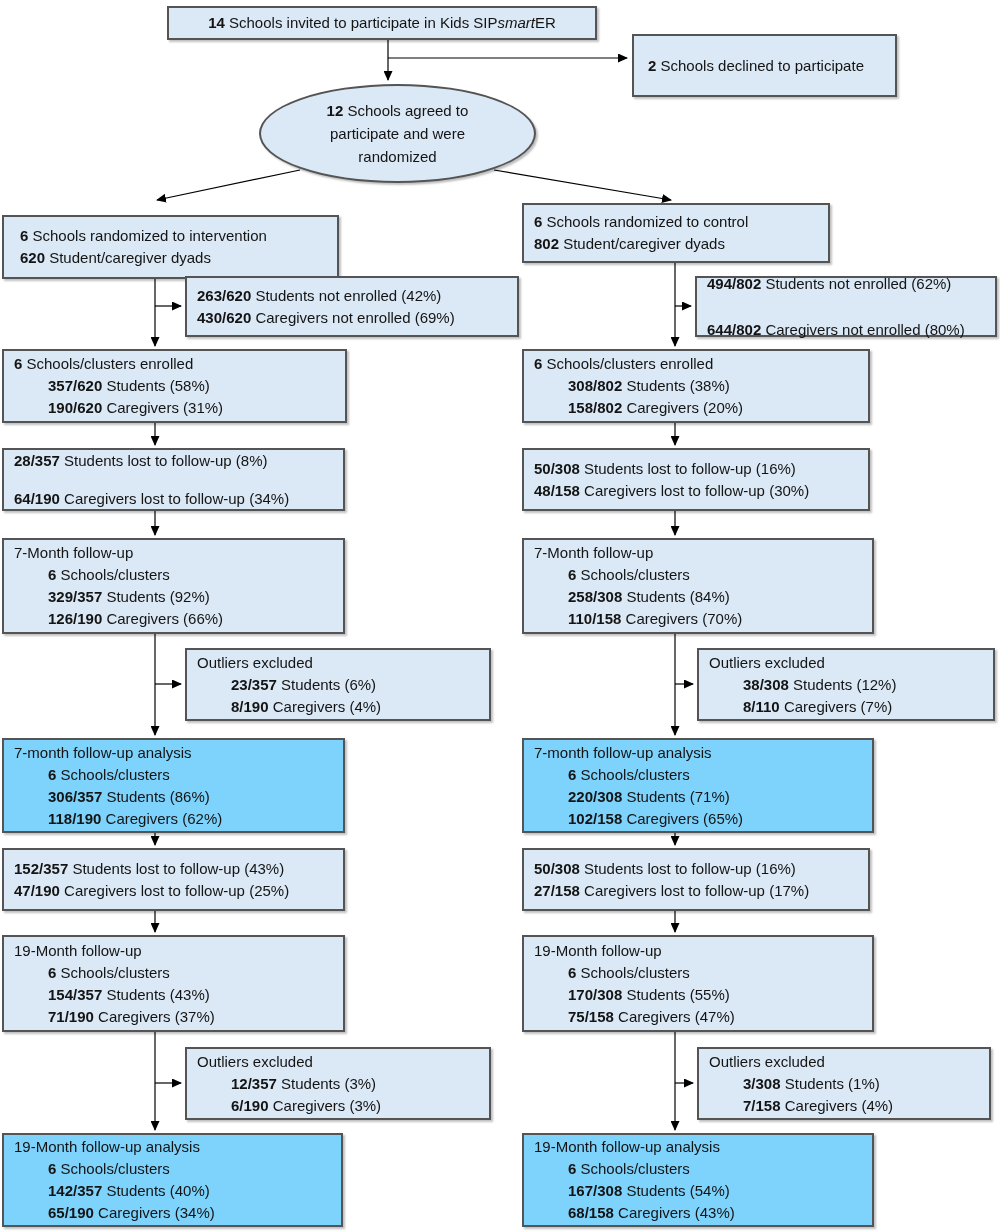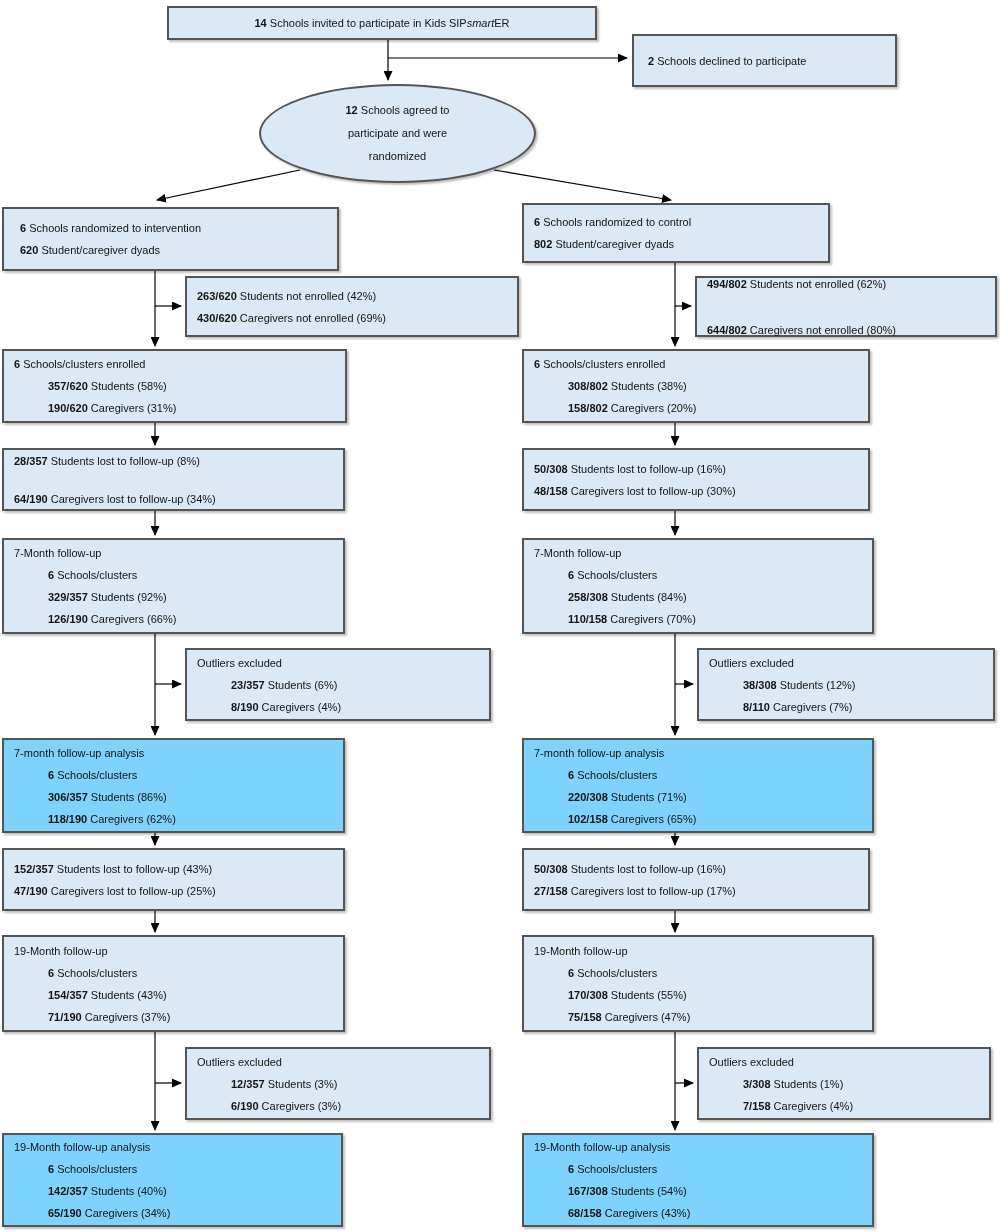--- a/index.html
+++ b/index.html
@@ -13,35 +13,35 @@
   }
   svg.connectors{position:absolute;left:0;top:0;width:1000px;height:1232px;}
   .box{
     position:absolute;
     box-sizing:border-box;
     background:#dbe8f5;
     border:2px solid #545454;
     box-shadow:2px 2px 2px rgba(0,0,0,0.25);
     display:flex;flex-direction:column;justify-content:center;
     padding:4px 10px;
-    font-size:11px;line-height:22px;
+    font-size:15px;line-height:22px;
   }
   .box .tline{white-space:nowrap;}
   .box .ind{padding-left:34px;}
   .seg-b{font-weight:700;}
   .seg-i{font-style:italic;}
   .center{align-items:center;text-align:center;}
   .dark{background:#7dd3fc;}
   .ellipse{border-radius:50%;line-height:23px;}
 
   #b-invited {left:167px;top:6px;width:430px;height:34px;}
-  #b-declined{left:632px;top:34px;width:265px;height:53px;padding-left:14px;}
+  #b-declined{left:632px;top:34px;width:265px;height:63px;padding-left:14px;}
   #b-ellipse {left:259px;top:84px;width:277px;height:99px;justify-content:center;}
 
-  #b-l-rand  {left:2px;  top:207px; width:337px;height:64px;padding-left:16px;}
+  #b-l-rand  {left:2px;  top:215px; width:337px;height:64px;padding-left:16px;}
   #b-r-rand  {left:522px;top:203px; width:308px;height:60px;}
   #b-l-notenr{left:185px;top:276px; width:334px;height:61px;}
   #b-r-notenr{left:695px;top:276px; width:302px;height:61px;gap:24px;}
   #b-l-enr   {left:2px;  top:349px; width:345px;height:74px;}
   #b-r-enr   {left:522px;top:349px; width:348px;height:74px;}
   #b-l-lost1 {left:2px;  top:448px; width:343px;height:63px;gap:16px;}
   #b-r-lost1 {left:522px;top:448px; width:348px;height:63px;}
   #b-l-fu7   {left:2px;  top:538px; width:343px;height:96px;}
   #b-r-fu7   {left:522px;top:538px; width:352px;height:96px;}
   #b-l-out1  {left:185px;top:648px; width:306px;height:73px;}

